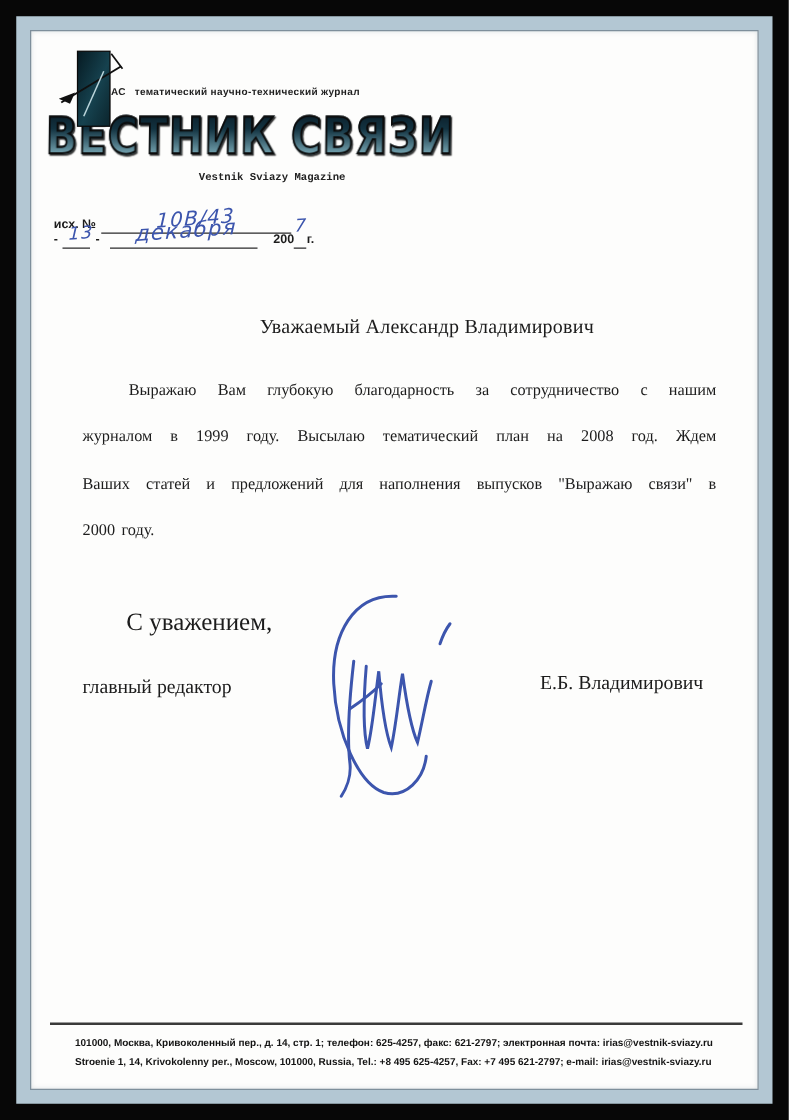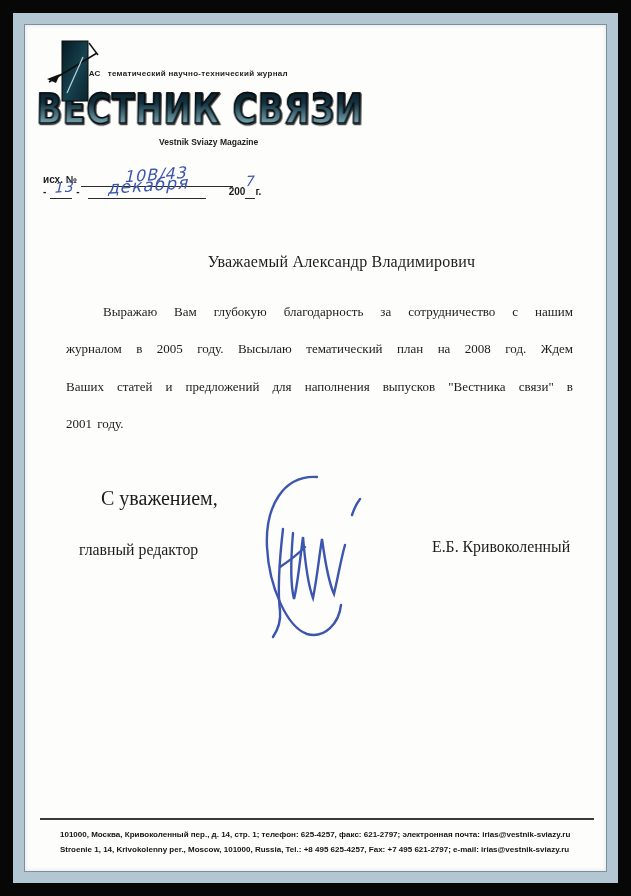--- a/index.html
+++ b/index.html
@@ -20,21 +20,21 @@
   .tagline{left:46px;top:44px;z-index:1;font-family:"Liberation Sans",sans-serif;
            font-size:8px;font-weight:bold;color:#1e1e1e;letter-spacing:.3px;white-space:nowrap;}
   .tagline .pub{margin-right:7px;}
   .logo-title{left:12px;top:60px;font-family:"DejaVu Sans",sans-serif;font-weight:800;
         font-size:33px;letter-spacing:1px;white-space:nowrap;
         transform:scaleY(1.22) skewX(-1deg);transform-origin:left top;
         background:linear-gradient(180deg,#08161f 0%,#123240 38%,#7fb0bd 85%,#cfe4e9 100%);
         -webkit-background-clip:text;background-clip:text;color:transparent;
         -webkit-text-stroke:1.4px #0b0b0b;
         filter:drop-shadow(1px 1.5px 0 rgba(20,20,20,.85));}
-  .logo-subtitle{left:134px;top:112px;font-family:Liberation Sans, sans-serif;
+  .logo-subtitle{left:134px;top:112px;font-family:Liberation Mono, monospace;
         font-size:8.5px;font-weight:bold;color:#222;}
 
   
   .ref-label{font-family:"Liberation Sans",sans-serif;font-size:10px;font-weight:bold;}
   .ref-row1{left:18px;top:144px;height:22px;}
   .ref-row2{left:18px;top:156px;height:26px;}
   .uline{display:inline-block;border-bottom:1.3px solid #2a2a2a;height:16px;vertical-align:bottom;}
   .hand{font-family:"DejaVu Sans",sans-serif;font-style:italic;color:var(--ink-blue);
         transform:rotate(-4deg) skewX(-6deg);display:inline-block;letter-spacing:1px;}
   .hand-num{font-size:16px;position:absolute;left:44px;top:-6px;}
@@ -43,21 +43,21 @@
   .hand-year{font-size:14px;position:absolute;left:1px;top:-10px;}
 
   
   .greeting{left:0;top:228px;width:100%;text-align:center;padding-left:52px;
             font-size:16px;letter-spacing:.2px;}
   .body-text{left:41px;top:268px;width:507px;font-size:13px;line-height:37.4px;}
   .body-text .line{text-align:justify;text-align-last:justify;word-spacing:2px;}
   .body-text .line.first{text-indent:37px;}
   .body-text .line.last{text-align-last:left;}
   .closing{left:76px;top:462px;font-size:20px;}
-  .signer-title{left:41px;top:516px;font-size:15.8px;margin-left:13px;}
+  .signer-title{left:41px;top:516px;font-size:15.8px;}
   .signer-name{left:407px;top:513px;font-size:15.8px;}
   .signature{left:228px;top:446px;width:130px;height:170px;}
 
   
   .footer-rule{left:15px;top:793px;width:554px;height:2px;background:var(--rule);}
   .footer-line{left:15px;width:556px;font-family:"Liberation Sans",sans-serif;
                font-size:8px;font-weight:bold;color:#141414;white-space:nowrap;letter-spacing:0;margin-left:20px;}
   .footer-ru{top:805px;}
   .footer-en{top:820px;}
 </style>
@@ -99,42 +99,42 @@
 
   <div class="abs ref-row2">
     <span class="ref-label">-</span>
     <span class="uline" style="width:22px;position:relative;">
       <span class="hand hand-day">13</span>
     </span>
     <span class="ref-label">-</span>
     <span class="uline" style="width:118px;position:relative;margin-left:4px;">
       <span class="hand hand-month">декабря</span>
     </span>
-    <span class="ref-label" style="margin-left:19px;">200</span><span class="uline" style="width:10px;position:relative;"><span class="hand hand-year">7</span></span><span class="ref-label">г.</span>
+    <span class="ref-label" style="margin-left:9px;">200</span><span class="uline" style="width:10px;position:relative;"><span class="hand hand-year">7</span></span><span class="ref-label">г.</span>
   </div>
 
   <div class="abs greeting">Уважаемый Александр Владимирович</div>
 
   <div class="abs body-text">
     <div class="line first">Выражаю Вам глубокую благодарность за сотрудничество с нашим</div>
-    <div class="line">журналом в 2005 году. Высылаю тематический план на 2008 год. Ждем</div>
-    <div class="line">Ваших статей и предложений для наполнения выпусков "Вестника связи" в</div>
-    <div class="line last">2001 году.</div>
+    <div class="line">журналом в 1999 году. Высылаю тематический план на 2008 год. Ждем</div>
+    <div class="line">Ваших статей и предложений для наполнения выпусков "Выражаю связи" в</div>
+    <div class="line last">2000 году.</div>
   </div>
 
   <div class="abs closing">С уважением,</div>
   <div class="abs signer-title">главный редактор</div>
 
   <svg class="abs signature" viewBox="0 0 130 170" xmlns="http://www.w3.org/2000/svg" fill="none" stroke="#3c55ad" stroke-width="2.4" stroke-linecap="round">
     <path d="M64 6 C 30 4, 12 36, 14 76 C 16 116, 34 156, 54 163 C 72 168, 86 152, 88 134"></path>
     <path d="M30 58 C 27 84, 24 116, 27 140 C 28 150, 24 160, 20 166"></path>
     <path d="M27 96 C 36 90, 44 84, 52 76"></path>
     <path d="M40 62 C 38 86, 37 112, 41 128 C 45 112, 47 88, 50 66 C 52 90, 55 114, 60 127 C 64 108, 66 86, 69 68 C 72 90, 76 112, 81 123 C 85 106, 88 88, 92 74"></path>
     <path d="M99 44 C 101 38, 104 32, 107 28"></path>
   </svg>
 
-  <div class="abs signer-name">Е.Б. Кривоколенный</div>
+  <div class="abs signer-name">Е.Б. Владимирович</div>
 
   <div class="abs footer-rule"></div>
   <div class="abs footer-line footer-ru">101000, Москва, Кривоколенный пер., д. 14, стр. 1; телефон: 625-4257, факс: 621-2797; электронная почта: irias@vestnik-sviazy.ru</div>
   <div class="abs footer-line footer-en">Stroenie 1, 14, Krivokolenny per., Moscow, 101000, Russia, Tel.: +8 495 625-4257, Fax: +7 495 621-2797; e-mail: irias@vestnik-sviazy.ru</div>
 
 </div>
 
 </body></html>

